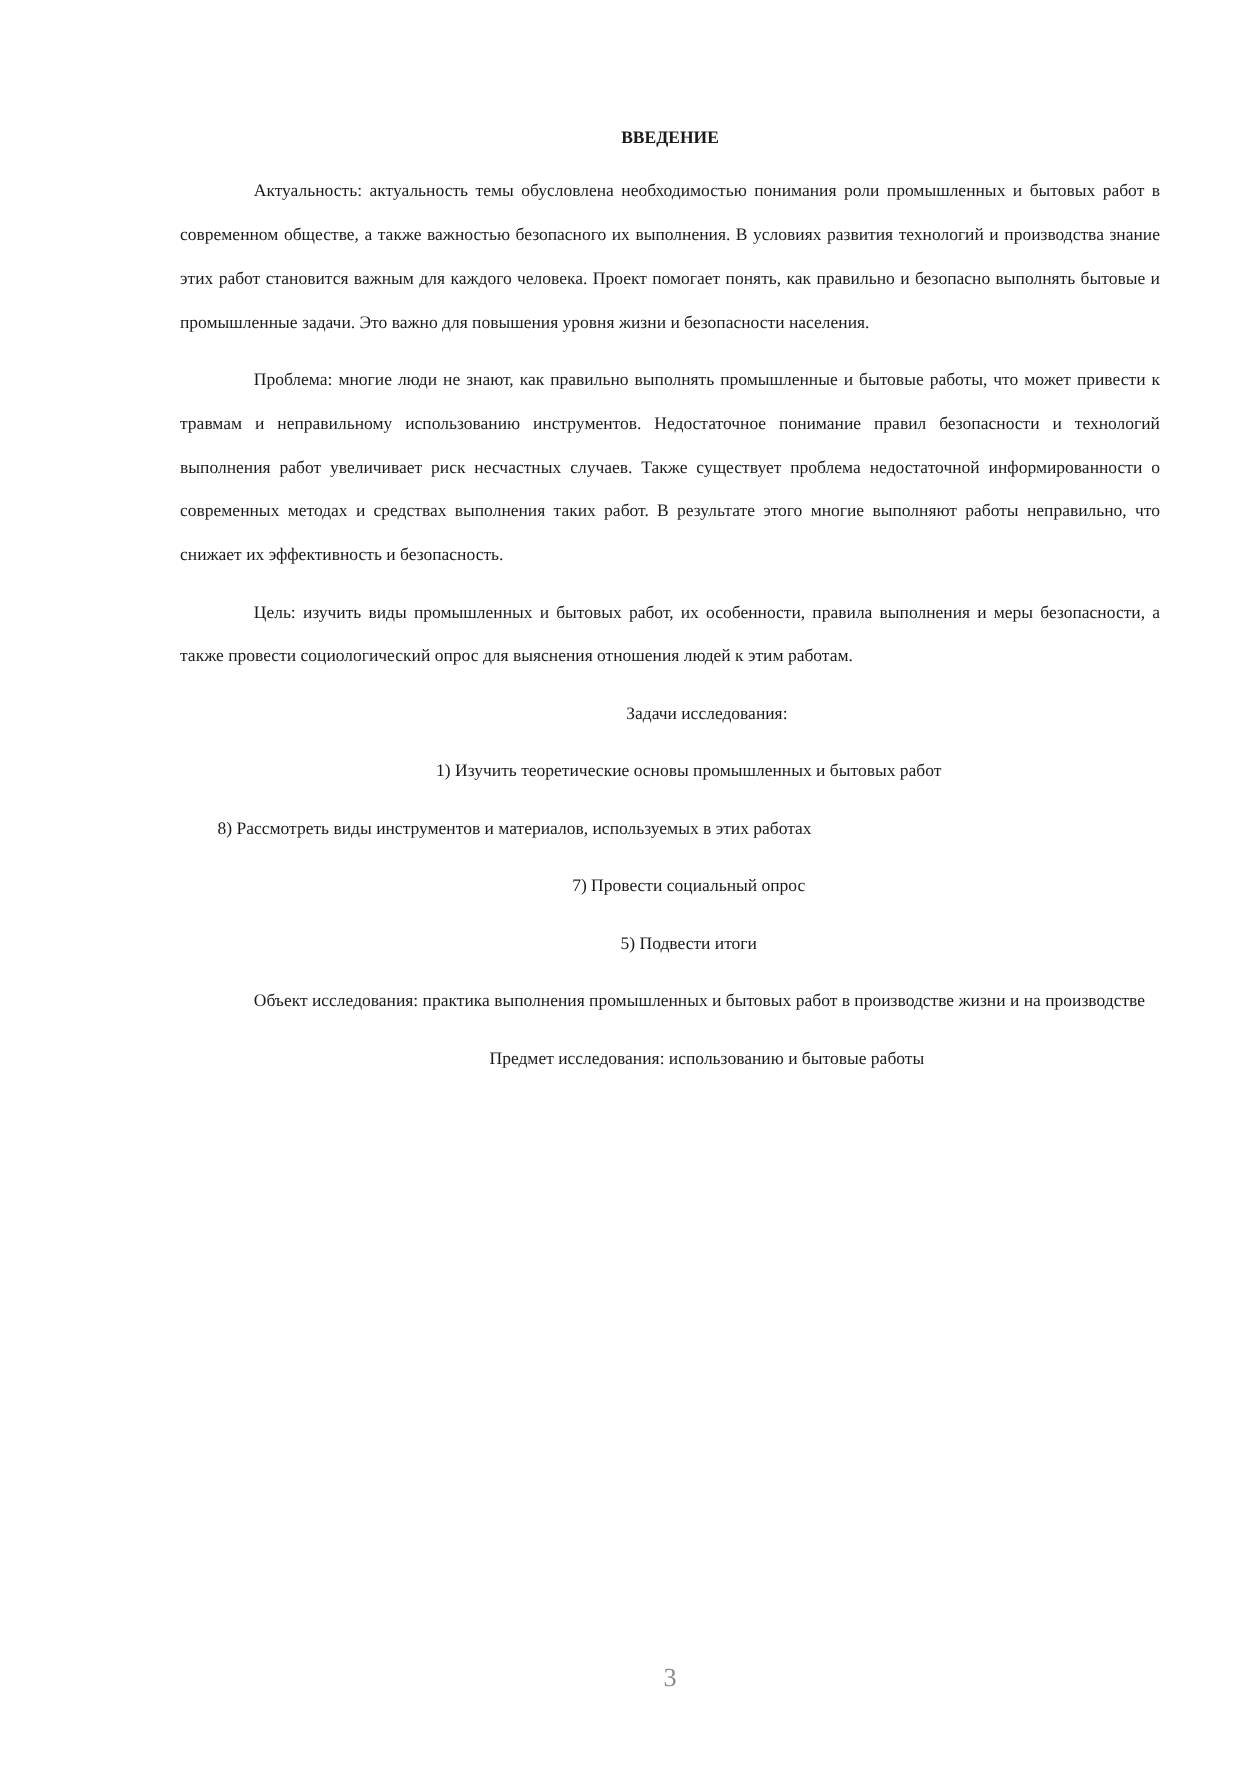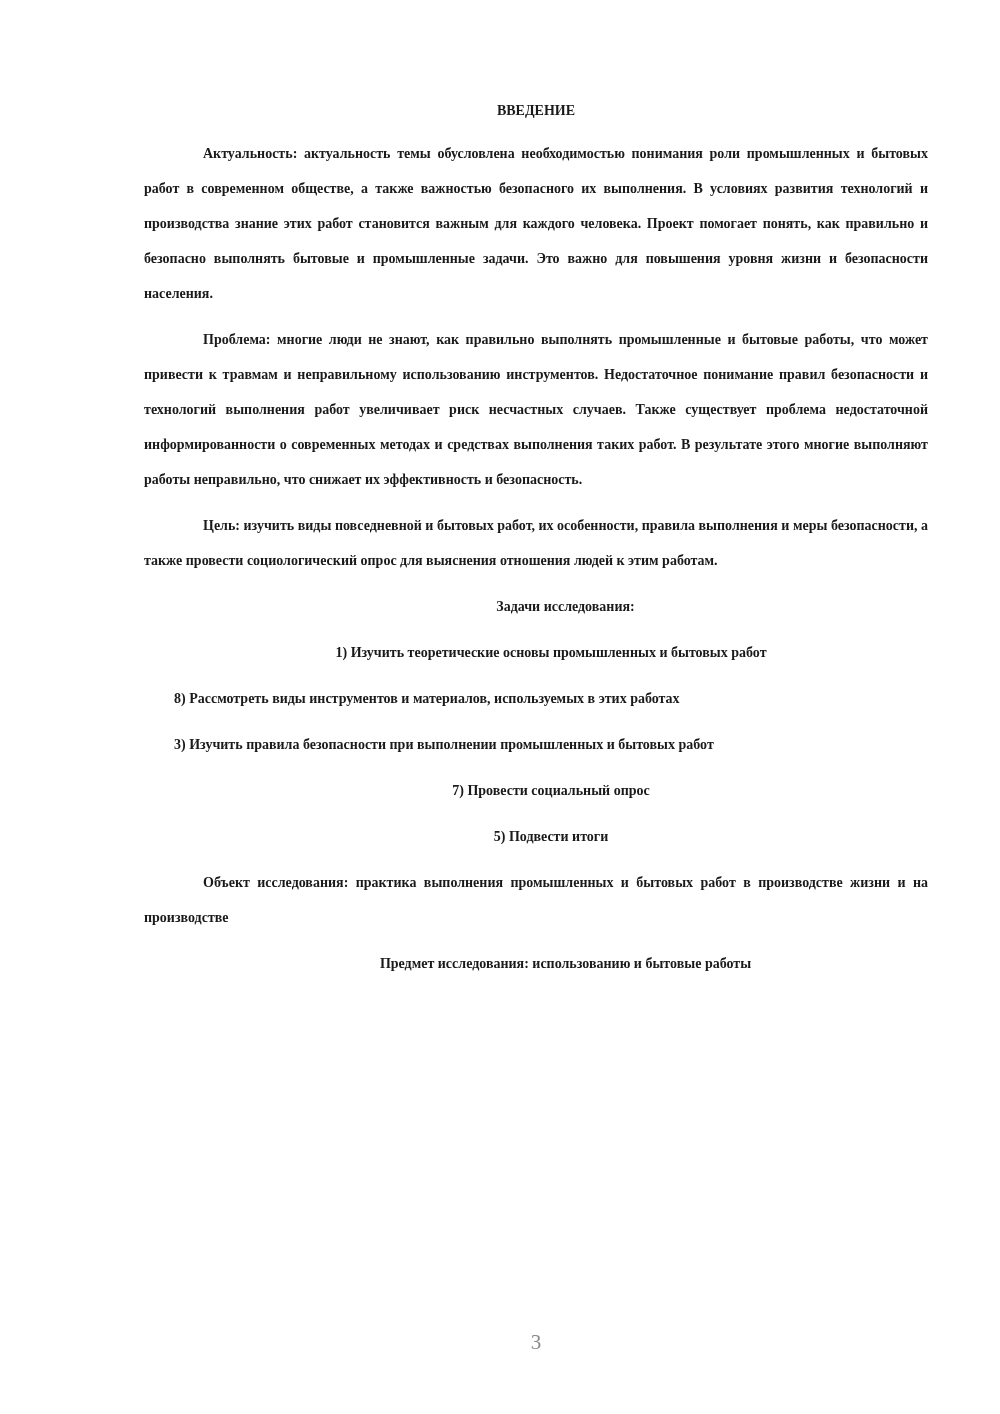--- a/index.html
+++ b/index.html
@@ -3,39 +3,38 @@
   <meta charset="utf-8">
   <style>
     html, body { margin: 0; padding: 0; background: #ffffff; }
     body { width: 1000px; height: 1414px; position: relative; overflow: hidden; }
     .page {
       position: absolute; left: 144px; top: 92px; width: 784px;
       font-family: "Liberation Serif", serif; font-size: 14px; color: #1a1a1a;
       line-height: 35px;
     }
     .title { text-align: center; font-weight: bold; margin: 0 0 6px 0; line-height: 38px; }
-    p { margin: 0 0 11px 0; text-align: justify; text-indent: 59px; font-weight: bold; }
+    p { margin: 0 0 11px 0; text-align: justify; text-indent: 59px; }
     p.task { text-indent: 30px; }
     p.left { text-align: center; }
     .pagenum {
       position: absolute; left: 0; width: 1072px; top: 1330px; text-align: center;
       font-family: "Liberation Serif", serif; font-size: 21px; color: #8a8a8a;
     }
   </style>
 </head>
 <body>
 
 <div class="page">
   <div class="title">ВВЕДЕНИЕ</div>
   <p>Актуальность: актуальность темы обусловлена необходимостью понимания роли промышленных и бытовых работ в современном обществе, а также важностью безопасного их выполнения. В условиях развития технологий и производства знание этих работ становится важным для каждого человека. Проект помогает понять, как правильно и безопасно выполнять бытовые и промышленные задачи. Это важно для повышения уровня жизни и безопасности населения.</p>
   <p>Проблема: многие люди не знают, как правильно выполнять промышленные и бытовые работы, что может привести к травмам и неправильному использованию инструментов. Недостаточное понимание правил безопасности и технологий выполнения работ увеличивает риск несчастных случаев. Также существует проблема недостаточной информированности о современных методах и средствах выполнения таких работ. В результате этого многие выполняют работы неправильно, что снижает их эффективность и безопасность.</p>
-  <p>Цель: изучить виды повседневной и бытовых работ, их особенности, правила выполнения и меры безопасности, а также провести социологический опрос для выяснения отношения людей к этим работам.</p>
+  <p>Цель: изучить виды промышленных и бытовых работ, их особенности, правила выполнения и меры безопасности, а также провести социологический опрос для выяснения отношения людей к этим работам.</p>
   <p class="left">Задачи исследования:</p>
   <p class="task left">1) Изучить теоретические основы промышленных и бытовых работ</p>
   <p class="task">8) Рассмотреть виды инструментов и материалов, используемых в этих работах</p>
-  <p class="task">3) Изучить правила безопасности при выполнении промышленных и бытовых работ</p>
   <p class="task left">7) Провести социальный опрос</p>
   <p class="task left">5) Подвести итоги</p>
   <p>Объект исследования: практика выполнения промышленных и бытовых работ в производстве жизни и на производстве</p>
   <p class="left">Предмет исследования: использованию и бытовые работы</p>
 </div>
 
 <div class="pagenum">3</div>
 
 </body></html>

